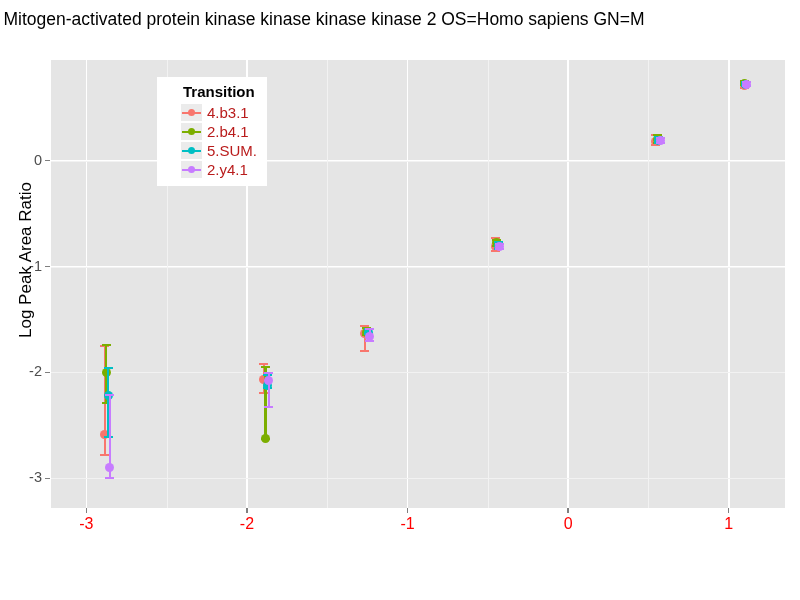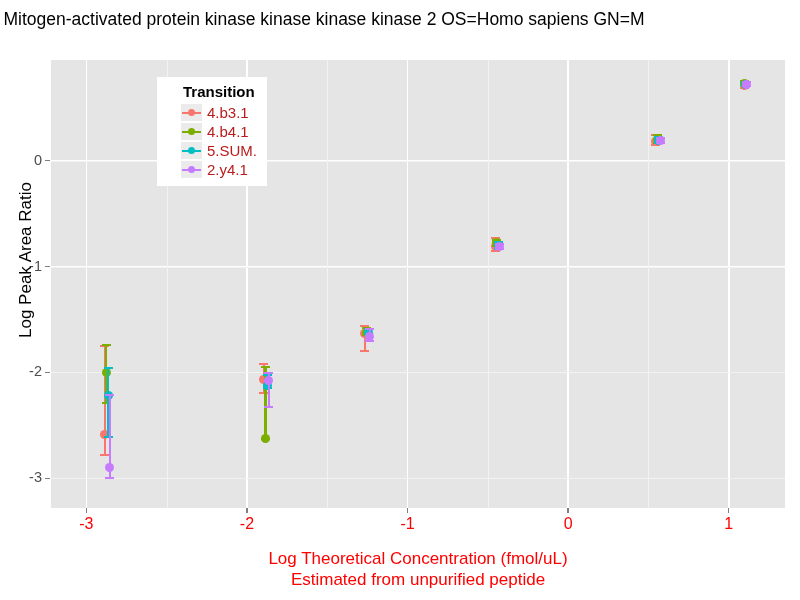--- a/index.html
+++ b/index.html
@@ -329,41 +329,37 @@
       <div class="tick-mark-x" style="left: 406.86px;"></div>
       <div class="tick-label-x" style="left: 377.56px; width: 60px;">-1</div>
       <div class="tick-mark-x" style="left: 567.473px;"></div>
       <div class="tick-label-x" style="left: 538.173px; width: 60px;">0</div>
       <div class="tick-mark-x" style="left: 728.086px;"></div>
       <div class="tick-label-x" style="left: 698.786px; width: 60px;">1</div>
     </div>
 
   <div id="ylab">Log Peak Area Ratio</div>
 
-  <div id="xlab">
-    <div>Log Theoretical Concentration (fmol/uL)</div>
-    <div>Estimated from unpurified peptide</div>
-  </div>
 
   <div id="legend">
     <div id="legend-title">Transition</div>
     <div id="legend-items">
         <div class="legend-row">
           <div class="legend-key">
             <div class="kline" style="background: rgb(248, 118, 109);"></div>
             <div class="kdot" style="background: rgb(248, 118, 109);"></div>
           </div>
           <span class="legend-label">4.b3.1</span>
         </div>
         <div class="legend-row">
           <div class="legend-key">
             <div class="kline" style="background: rgb(124, 174, 0);"></div>
             <div class="kdot" style="background: rgb(124, 174, 0);"></div>
           </div>
-          <span class="legend-label">4.b4.1</span>
+          <span class="legend-label">2.b4.1</span>
         </div>
         <div class="legend-row">
           <div class="legend-key">
             <div class="kline" style="background: rgb(0, 191, 196);"></div>
             <div class="kdot" style="background: rgb(0, 191, 196);"></div>
           </div>
           <span class="legend-label">5.SUM.</span>
         </div>
         <div class="legend-row">
           <div class="legend-key">

